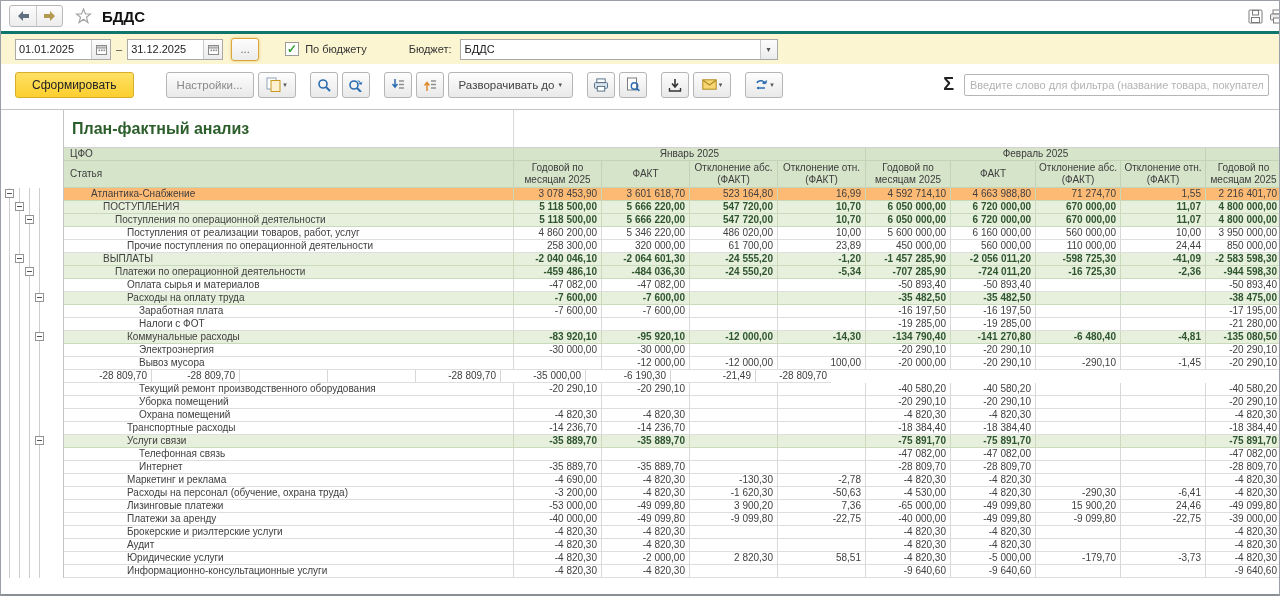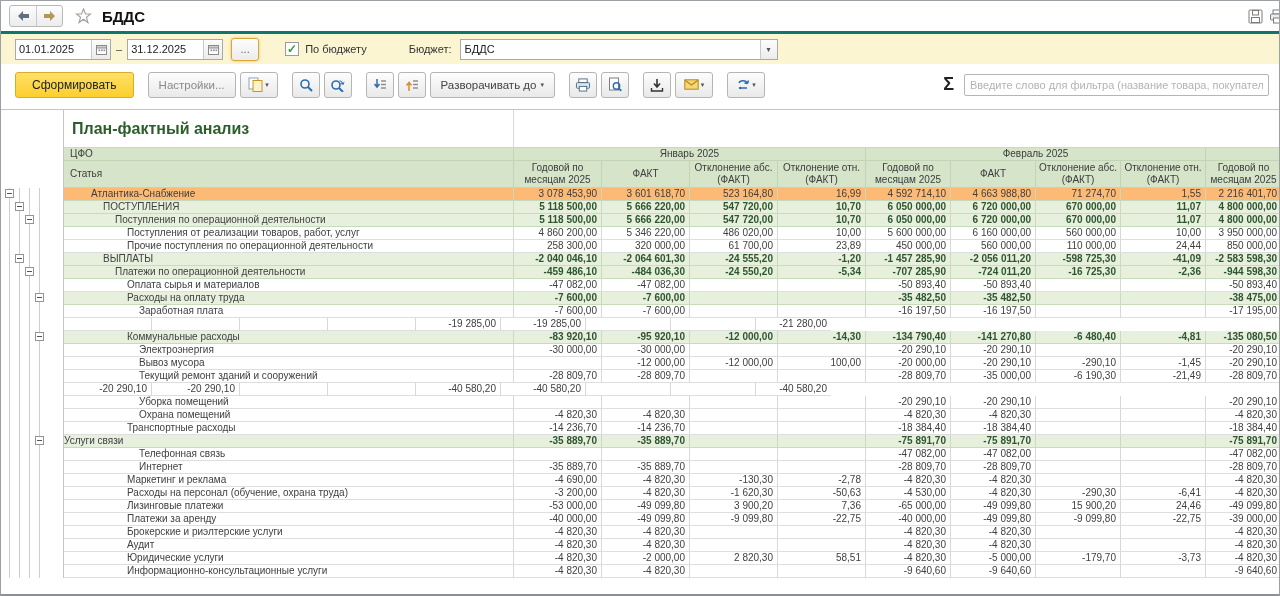--- a/index.html
+++ b/index.html
@@ -29,21 +29,21 @@
   .chk span.lbl{margin-left:6px;}
   .budlbl{margin-left:42px;}
   .combo{display:flex;margin-left:8px;width:318px;height:21px;border:1px solid #a9a9a9;background:#fff;}
   .combo input{flex:1;min-width:0;border:none;outline:none;padding:0 4px;font-size:11px;color:#222;}
   .combo .drop{width:17px;border:none;border-left:1px solid #c9c9c9;background:linear-gradient(#fcfcfc,#ececec);font-size:8px;color:#555;padding:0;cursor:pointer;}
 
   
   .toolbar{height:45px;background:#fff;display:flex;align-items:center;padding:0 10px 4px 14px;position:relative;}
   .btn{height:26px;border:1px solid #b5b5b5;border-radius:3px;background:linear-gradient(#fdfdfd,#e9e9e9);font-size:11.5px;color:#444;padding:0 10px;cursor:pointer;display:flex;align-items:center;gap:4px;}
   .btn.yellow{background:linear-gradient(#ffe067,#fccf2e);border-color:#d8ae28;color:#222;padding:0 16px;font-size:12px;}
-  .btn.gray-text{color:#8a8a8a;}
+  .btn.gray-text{color:#8a8a8a;margin-left:18px;}
   .icobtn{width:28px;height:26px;border:1px solid #b5b5b5;border-radius:3px;background:linear-gradient(#fdfdfd,#e9e9e9);display:flex;align-items:center;justify-content:center;padding:0;cursor:pointer;gap:2px;}
   .icobtn.w{width:38px;}
   .caret{font-size:7px;color:#555;}
   .gap-s{width:4px;flex:none;}
   .gap-m{width:14px;flex:none;}
   .tspacer{flex:1;}
   .sigma{font-size:18px;color:#222;margin-right:10px;font-weight:bold;cursor:pointer;}
   .filterinput{width:305px;height:22px;border:1px solid #b5b5b5;border-radius:2px;font-size:11px;padding:0 5px;color:#333;outline:none;}
   .filterinput::placeholder{color:#b3b3b3;}
 
@@ -428,20 +428,21 @@
           <div class="cell num c3"></div>
           <div class="cell num c4"></div>
           <div class="cell num c5">-16 197,50</div>
           <div class="cell num c6">-16 197,50</div>
           <div class="cell num c7"></div>
           <div class="cell num c8"></div>
           <div class="cell num c9">-17 195,00</div>
         </div>
         <div class="rrow brow detail">
           <div class="gut"></div>
+          <div class="cell lab" style="padding-left: 75px;">Налоги с ФОТ</div>
           <div class="cell num c1"></div>
           <div class="cell num c2"></div>
           <div class="cell num c3"></div>
           <div class="cell num c4"></div>
           <div class="cell num c5">-19 285,00</div>
           <div class="cell num c6">-19 285,00</div>
           <div class="cell num c7"></div>
           <div class="cell num c8"></div>
           <div class="cell num c9">-21 280,00</div>
         </div>
@@ -481,33 +482,33 @@
           <div class="cell num c3">-12 000,00</div>
           <div class="cell num c4">100,00</div>
           <div class="cell num c5">-20 000,00</div>
           <div class="cell num c6">-20 290,10</div>
           <div class="cell num c7">-290,10</div>
           <div class="cell num c8">-1,45</div>
           <div class="cell num c9">-20 290,10</div>
         </div>
         <div class="rrow brow detail">
           <div class="gut"></div>
-          <div class="cell lab" style="padding-left: 75px;">Текущий ремонт зданий и сооружений</div>
           <div class="cell num c1">-28 809,70</div>
           <div class="cell num c2">-28 809,70</div>
           <div class="cell num c3"></div>
           <div class="cell num c4"></div>
           <div class="cell num c5">-28 809,70</div>
           <div class="cell num c6">-35 000,00</div>
           <div class="cell num c7">-6 190,30</div>
           <div class="cell num c8">-21,49</div>
           <div class="cell num c9">-28 809,70</div>
         </div>
         <div class="rrow brow detail">
           <div class="gut"></div>
+          <div class="cell lab" style="padding-left: 75px;">Текущий ремонт производственного оборудования</div>
           <div class="cell num c1">-20 290,10</div>
           <div class="cell num c2">-20 290,10</div>
           <div class="cell num c3"></div>
           <div class="cell num c4"></div>
           <div class="cell num c5">-40 580,20</div>
           <div class="cell num c6">-40 580,20</div>
           <div class="cell num c7"></div>
           <div class="cell num c8"></div>
           <div class="cell num c9">-40 580,20</div>
         </div>
@@ -547,21 +548,21 @@
           <div class="cell num c5">-18 384,40</div>
           <div class="cell num c6">-18 384,40</div>
           <div class="cell num c7"></div>
           <div class="cell num c8"></div>
           <div class="cell num c9">-18 384,40</div>
         </div>
         <div class="rrow brow total">
           <div class="gut">
             <span class="exp" style="left: 34px;"></span>
           </div>
-          <div class="cell lab" style="">Услуги связи</div>
+          <div class="cell lab" style="padding-left: 63px;">Услуги связи</div>
           <div class="cell num c1">-35 889,70</div>
           <div class="cell num c2">-35 889,70</div>
           <div class="cell num c3"></div>
           <div class="cell num c4"></div>
           <div class="cell num c5">-75 891,70</div>
           <div class="cell num c6">-75 891,70</div>
           <div class="cell num c7"></div>
           <div class="cell num c8"></div>
           <div class="cell num c9">-75 891,70</div>
         </div>

